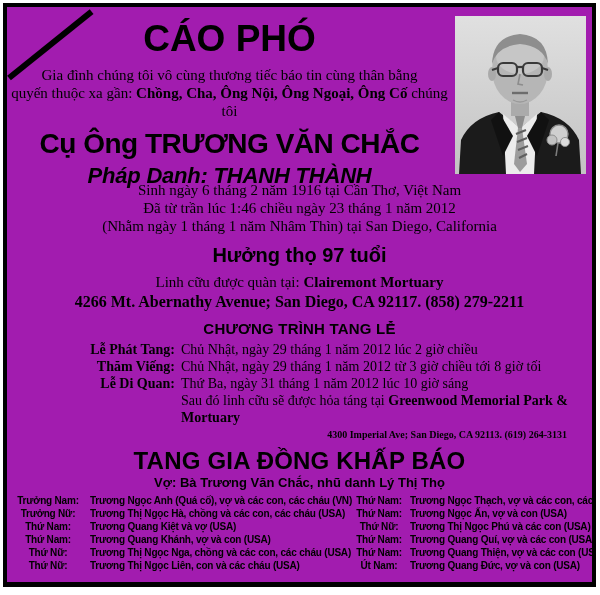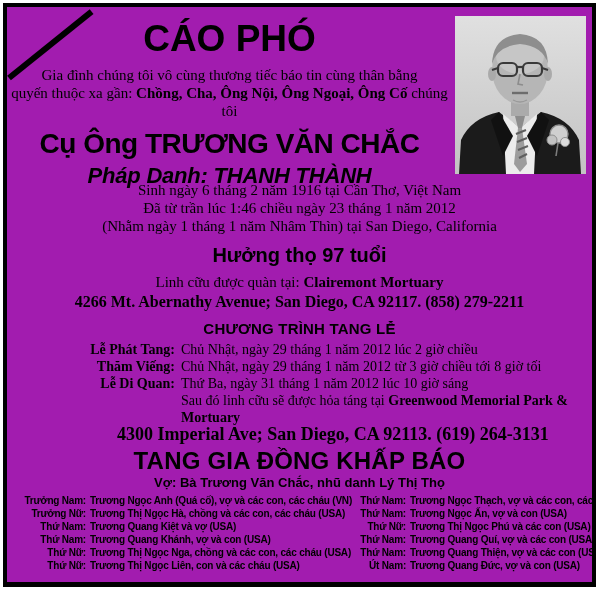--- a/index.html
+++ b/index.html
@@ -19,31 +19,31 @@
   .bline{font-family:"Liberation Serif",serif;font-size:15px;line-height:18px;}
   .age{font-family:"Liberation Sans",sans-serif;font-weight:bold;font-size:20px;line-height:24px;margin:8px 0 6px 0;}
   .repose{font-family:Liberation Serif, serif;font-size:15px;line-height:19px;}
   .addr1{font-family:"Liberation Serif",serif;font-weight:bold;font-size:16px;line-height:19px;}
   .h-program{font-family:"Liberation Sans",sans-serif;font-weight:bold;font-size:15px;line-height:18px;margin-top:9px;letter-spacing:0.2px;}
 
   .sched{margin-top:3px;font-family:"Liberation Serif",serif;font-size:14px;line-height:17px;}
   .sched-row{display:grid;grid-template-columns:168px 1fr;column-gap:6px;}
   .sched-label{text-align:right;font-weight:bold;}
   .sched-text{text-align:left;}
-  .addr2{font-family:"Liberation Serif",serif;font-weight:bold;font-size:18px;line-height:17px;margin-left:110px;margin-right:25px;text-align:left;}
+  .addr2{font-family:"Liberation Serif",serif;font-weight:bold;font-size:10px;line-height:17px;margin-left:110px;margin-right:25px;text-align:right;}
 
   .h-family{font-family:"Liberation Sans",sans-serif;font-weight:bold;font-size:24px;line-height:21px;margin-top:7px;letter-spacing:0.2px;}
   .wife{font-family:"Liberation Sans",sans-serif;font-weight:bold;font-size:13px;line-height:15px;margin-top:4px;}
   .family{display:flex;margin-top:4px;padding:0 3px;font-family:"Liberation Sans",sans-serif;font-weight:bold;font-size:10px;line-height:13px;letter-spacing:-0.2px;}
   .fam-col-left{flex:0 0 55.5%;}
   .fam-col-right{flex:1;}
   .fam-row{display:grid;column-gap:4px;}
   .fam-col-left .fam-row{grid-template-columns:76px 1fr;}
   .fam-col-right .fam-row{grid-template-columns:54px 1fr;}
-  .fam-label{text-align:right;white-space:nowrap;}
+  .fam-label{white-space:nowrap;}
   .fam-text{text-align:left;white-space:nowrap;}
   .b{font-weight:bold;}
 </style>
 </head>
 <body>
 
 <div class="page">
   <div class="frame">
     <div class="corner-stripe"></div>
 

